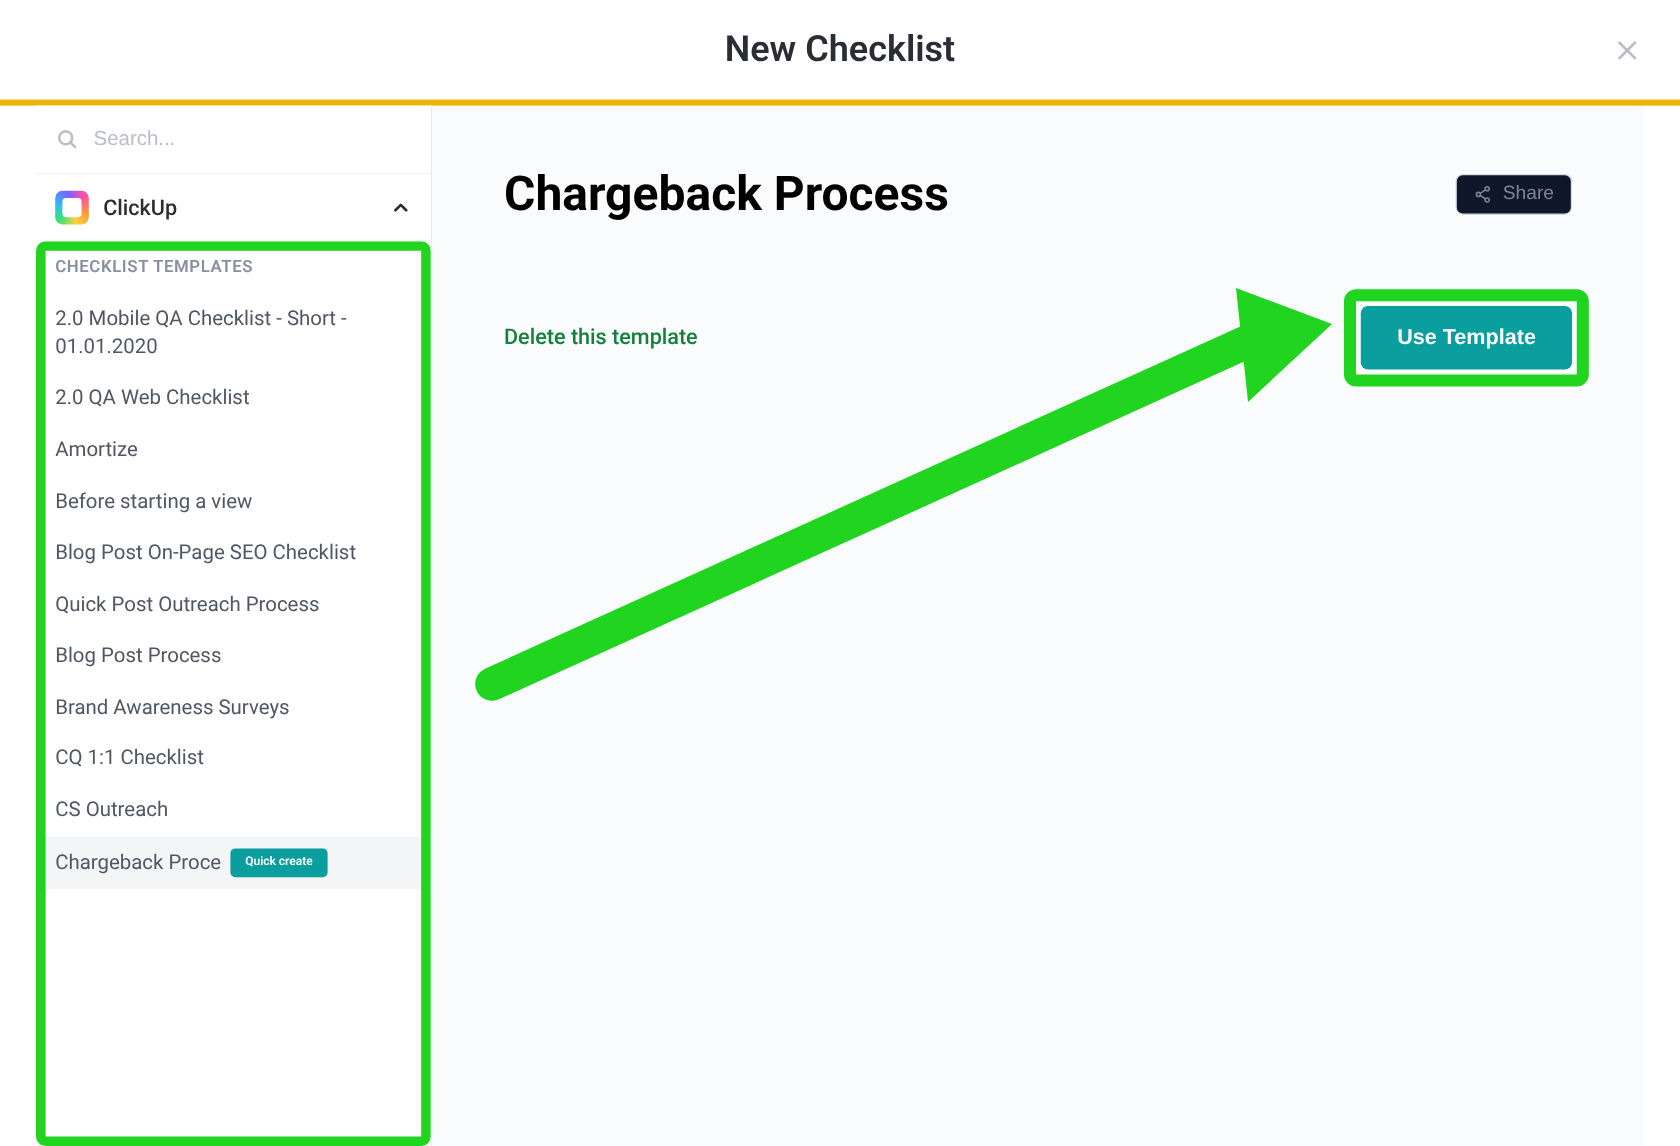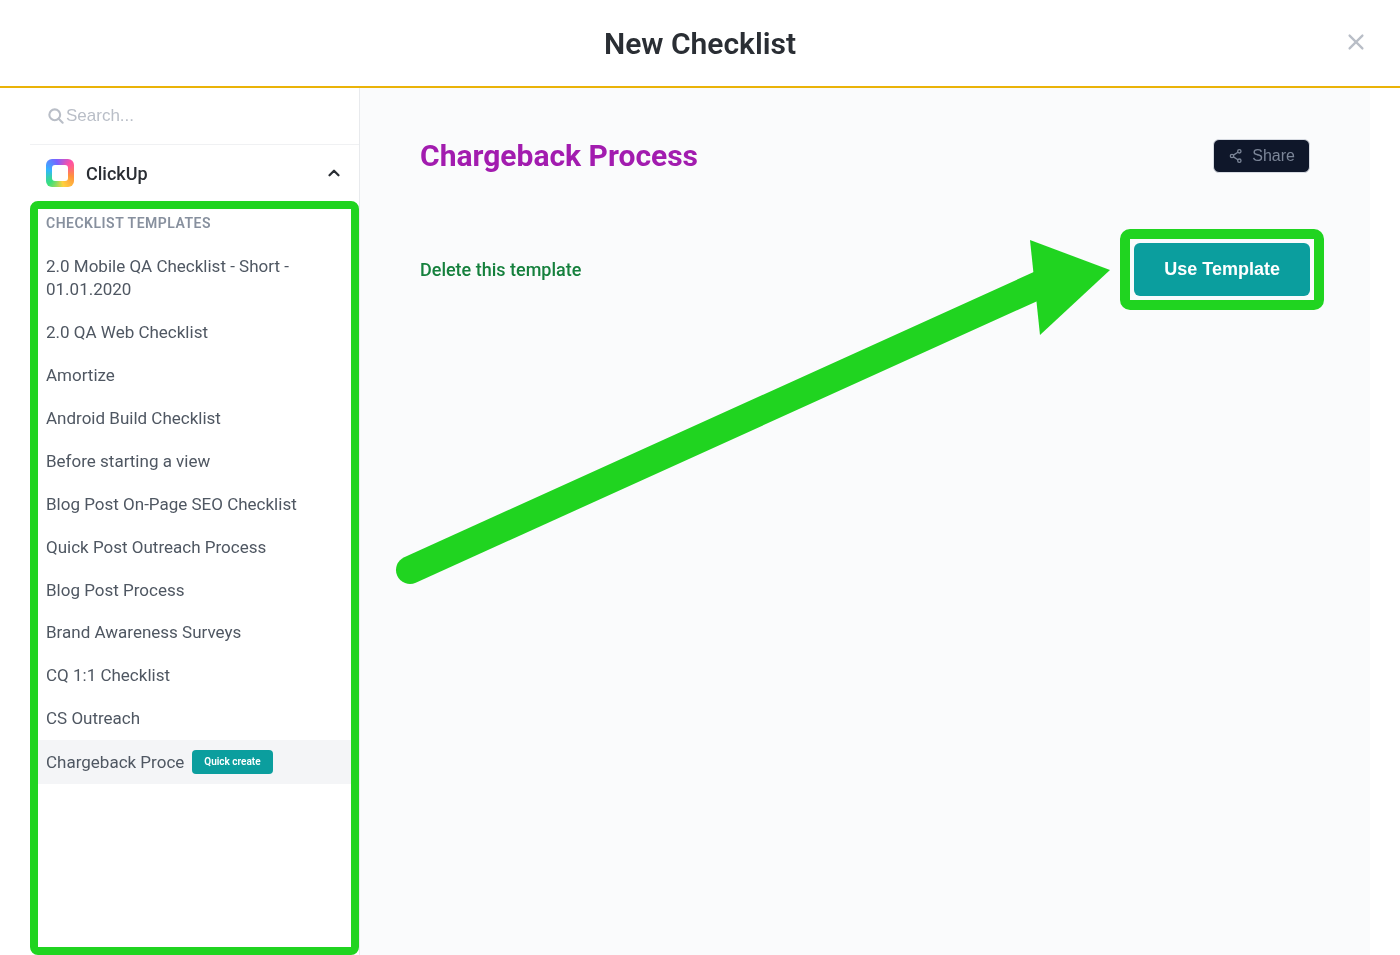--- a/index.html
+++ b/index.html
@@ -10,21 +10,21 @@
       height: 955px;
       overflow: hidden;
       position: relative;
     }
     .modal-header {
       display: flex;
       align-items: center;
       justify-content: center;
       height: 88px;
       position: relative;
-      border-bottom: 2px solid #eab308;
+      border-bottom: 5px solid #eab308;
     }
     .modal-title {
       font-size: 30px;
       font-weight: 600;
       color: #2a2e34;
     }
     .close-btn {
       position: absolute;
       right: 30px;
       top: 28px;
@@ -49,20 +49,21 @@
       border-right: 1px solid #e8eaed;
       display: flex;
       flex-direction: column;
       position: relative;
     }
     .search-row {
       display: flex;
       align-items: flex-start;
       padding: 18px 16px;
       border-bottom: 1px solid #f0f1f3;
+      gap: 12px;
     }
     .search-row svg { width: 20px; height: 20px; color: #b9bec7; flex-shrink: 0; }
     .search-input {
       border: none;
       outline: none;
       font-size: 17px;
       color: #4f5762;
       width: 100%;
       background: transparent;
     }
@@ -163,23 +164,23 @@
       padding: 50px 60px;
       position: relative;
     }
     .title-row {
       display: flex;
       align-items: center;
       justify-content: space-between;
       margin-bottom: 70px;
     }
     .template-title {
-      font-size: 30px;
+      font-size: 40px;
       font-weight: 700;
-      color: #a21caf;
+      color: #000000;
     }
     .share-btn {
       display: flex;
       align-items: center;
       gap: 8px;
       border: 1px solid #d6dae1;
       background: #0f172a;
       color: #7c8698;
       font-size: 16px;
       padding: 7px 14px;
@@ -257,21 +258,20 @@
         </svg>
     </div>
 
     <div class="templates-section">
       <div class="templates-inner">
         <div class="section-header">CHECKLIST TEMPLATES</div>
 
         <div class="template-item">2.0 Mobile QA Checklist - Short - 01.01.2020</div>
         <div class="template-item">2.0 QA Web Checklist</div>
         <div class="template-item">Amortize</div>
-        <div class="template-item">Android Build Checklist</div>
         <div class="template-item">Before starting a view</div>
         <div class="template-item">Blog Post On-Page SEO Checklist</div>
         <div class="template-item">Quick Post Outreach Process</div>
         <div class="template-item">Blog Post Process</div>
         <div class="template-item">Brand Awareness Surveys</div>
         <div class="template-item">CQ 1:1 Checklist</div>
         <div class="template-item">CS Outreach</div>
 
         <div class="template-item selected">
           <span class="tlabel">Chargeback Proce</span>

